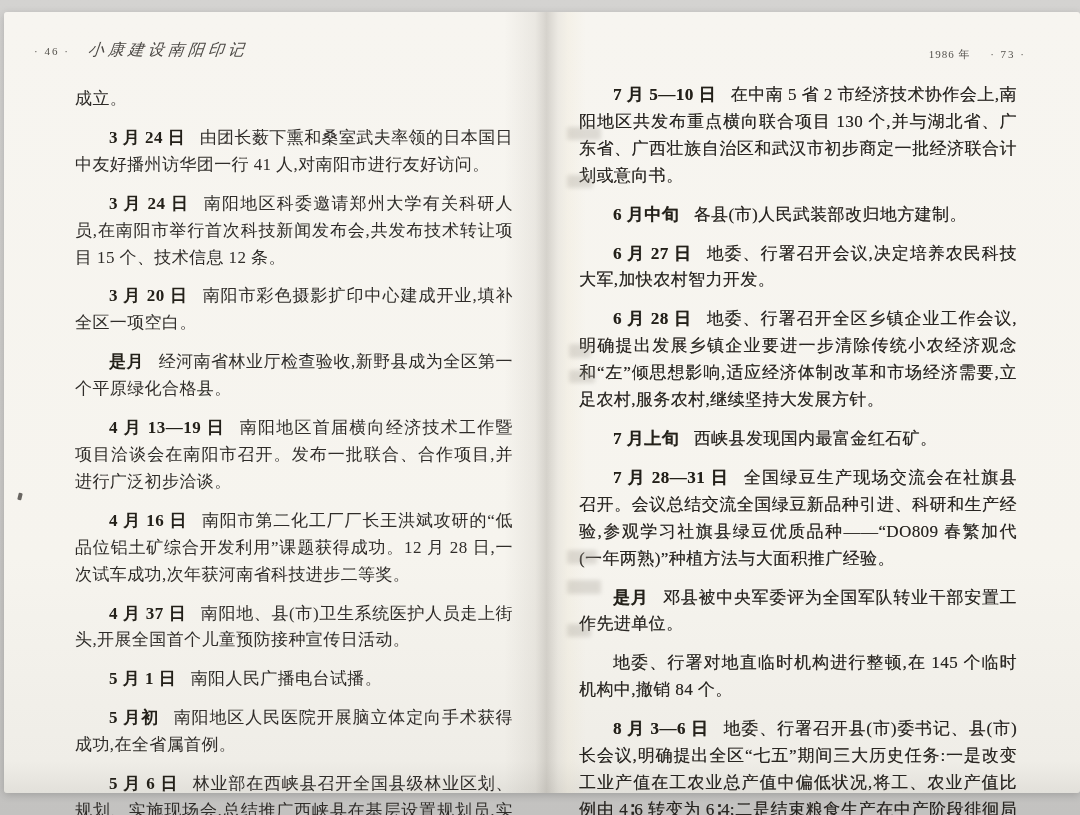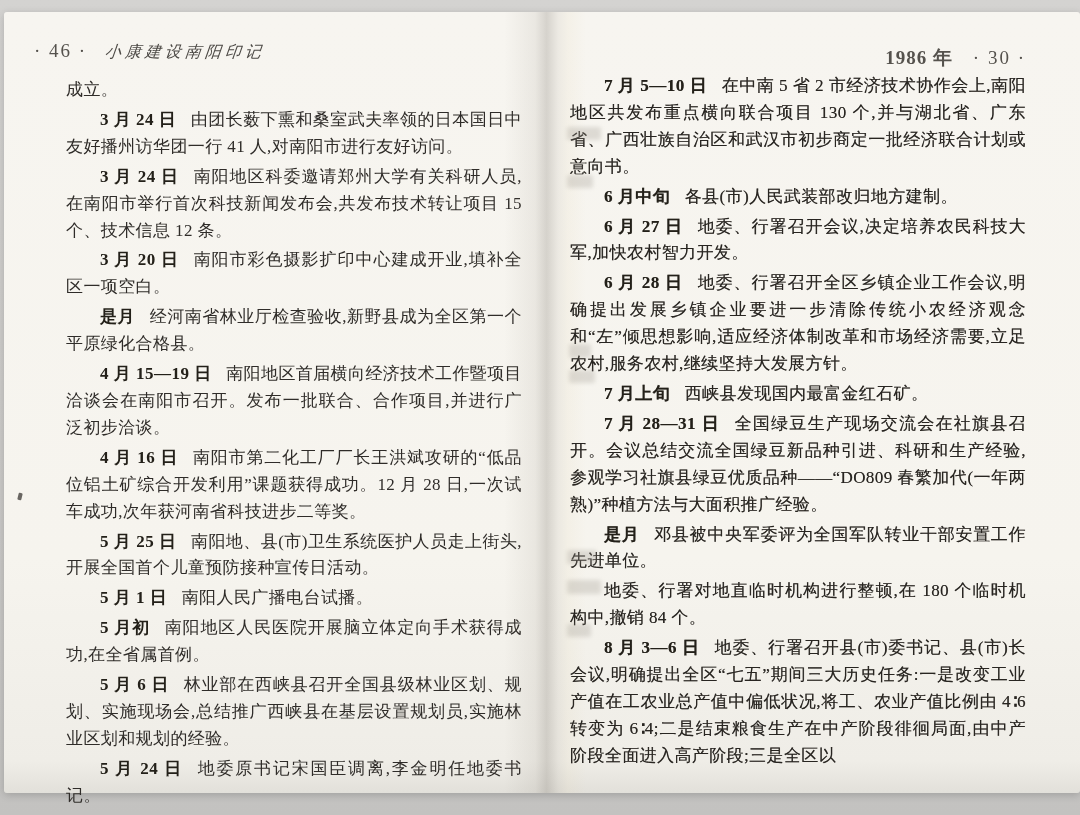--- a/index.html
+++ b/index.html
@@ -34,47 +34,47 @@
 
   .running-header {
     position: absolute;
     font-size: 15px;
     color: #55524d;
     white-space: nowrap;
   }
   .running-header .pagenum {
     font-family: "Liberation Serif", "DejaVu Serif", serif;
     letter-spacing: 2px;
-    font-size: 19px;
+    font-size: 11px;
   }
   .running-header .title {
     font-style: italic;
     letter-spacing: 4px;
     font-size: 16px;
     color: #4c4945;
     transform: skewX(-6deg);
     display: inline-block;
     margin-left: 14px;
   }
   .header-left  { left: 30px; top: 28px; }
   .header-right { right: 58px; top: 33px; }
-  .header-right .yearnum { letter-spacing: 1px; margin-right: 16px; font-weight: bold; }
+  .header-right .yearnum { letter-spacing: 1px; margin-right: 16px; }
 
   .body-text {
     position: absolute;
     color: #2f2c29;
     font-size: 17px;
     line-height: 26.9px;
     text-align: justify;
     letter-spacing: 0.4px;
   }
   .body-left  { left: 59px;  top: 62px; width: 462px; }
   .body-right { left: 18px;  top: 58px; width: 462px; }
 
-  p.entry { text-indent: 2em; margin: 3px; }
+  p.entry { text-indent: 2em; margin: 12px; }
   p.entry.no-indent { text-indent: 0; }
   span.date {
     font-weight: 700;
     color: #232019;
     margin-right: 0.85em;
     letter-spacing: 0.5px;
   }
   
   .body-right { color: #282521; text-shadow: 0.2px 0 0 rgba(40,37,33,0.55); }
 
@@ -101,48 +101,48 @@
     <div class="running-header header-left">
       <span class="pagenum">· 46 ·</span>
       <span class="title">小康建设南阳印记</span>
     </div>
     <div class="body-text body-left">
         <p class="entry no-indent"><span>成立。</span></p>
         <p class="entry"><span class="date">3 月 24 日</span><span>由团长薮下熏和桑室武夫率领的日本国日中友好播州访华团一行 41 人,对南阳市进行友好访问。</span></p>
         <p class="entry"><span class="date">3 月 24 日</span><span>南阳地区科委邀请郑州大学有关科研人员,在南阳市举行首次科技新闻发布会,共发布技术转让项目 15 个、技术信息 12 条。</span></p>
         <p class="entry"><span class="date">3 月 20 日</span><span>南阳市彩色摄影扩印中心建成开业,填补全区一项空白。</span></p>
         <p class="entry"><span class="date">是月</span><span>经河南省林业厅检查验收,新野县成为全区第一个平原绿化合格县。</span></p>
-        <p class="entry"><span class="date">4 月 15—19 日</span><span>南阳地区首届横向经济技术工作暨项目洽谈会在南阳市召开。发布一批联合、合作项目,并进行广泛初步洽谈。</span></p>
+        <p class="entry"><span class="date">4 月 13—19 日</span><span>南阳地区首届横向经济技术工作暨项目洽谈会在南阳市召开。发布一批联合、合作项目,并进行广泛初步洽谈。</span></p>
         <p class="entry"><span class="date">4 月 16 日</span><span>南阳市第二化工厂厂长王洪斌攻研的“低品位铝土矿综合开发利用”课题获得成功。12 月 28 日,一次试车成功,次年获河南省科技进步二等奖。</span></p>
-        <p class="entry"><span class="date">5 月 25 日</span><span>南阳地、县(市)卫生系统医护人员走上街头,开展全国首个儿童预防接种宣传日活动。</span></p>
+        <p class="entry"><span class="date">4 月 37 日</span><span>南阳地、县(市)卫生系统医护人员走上街头,开展全国首个儿童预防接种宣传日活动。</span></p>
         <p class="entry"><span class="date">5 月 1 日</span><span>南阳人民广播电台试播。</span></p>
         <p class="entry"><span class="date">5 月初</span><span>南阳地区人民医院开展脑立体定向手术获得成功,在全省属首例。</span></p>
         <p class="entry"><span class="date">5 月 6 日</span><span>林业部在西峡县召开全国县级林业区划、规划、实施现场会,总结推广西峡县在基层设置规划员,实施林业区划和规划的经验。</span></p>
         <p class="entry"><span class="date">5 月 24 日</span><span>地委原书记宋国臣调离,李金明任地委书记。</span></p>
         <p class="entry"><span class="date">是月</span><span>在全区农村推广麦垄套种。</span></p>
         <p class="entry"><span>经国务院批准,西峡县被定为全国中华猕猴桃商品生产基地县。</span></p>
       </div>
   </div>
 
   <div class="gutter"></div>
 
   <div class="page page-right">
     <div class="running-header header-right">
       <span class="pagenum yearnum">1986 年</span>
-      <span class="pagenum">· 30 ·</span>
+      <span class="pagenum">· 73 ·</span>
     </div>
     <div class="body-text body-right">
         <p class="entry"><span class="date">7 月 5—10 日</span><span>在中南 5 省 2 市经济技术协作会上,南阳地区共发布重点横向联合项目 130 个,并与湖北省、广东省、广西壮族自治区和武汉市初步商定一批经济联合计划或意向书。</span></p>
         <p class="entry"><span class="date">6 月中旬</span><span>各县(市)人民武装部改归地方建制。</span></p>
         <p class="entry"><span class="date">6 月 27 日</span><span>地委、行署召开会议,决定培养农民科技大军,加快农村智力开发。</span></p>
         <p class="entry"><span class="date">6 月 28 日</span><span>地委、行署召开全区乡镇企业工作会议,明确提出发展乡镇企业要进一步清除传统小农经济观念和“左”倾思想影响,适应经济体制改革和市场经济需要,立足农村,服务农村,继续坚持大发展方针。</span></p>
         <p class="entry"><span class="date">7 月上旬</span><span>西峡县发现国内最富金红石矿。</span></p>
         <p class="entry"><span class="date">7 月 28—31 日</span><span>全国绿豆生产现场交流会在社旗县召开。会议总结交流全国绿豆新品种引进、科研和生产经验,参观学习社旗县绿豆优质品种——“DO809 春繁加代(一年两熟)”种植方法与大面积推广经验。</span></p>
         <p class="entry"><span class="date">是月</span><span>邓县被中央军委评为全国军队转业干部安置工作先进单位。</span></p>
-        <p class="entry"><span>地委、行署对地直临时机构进行整顿,在 180 个临时机构中,撤销 84 个。</span></p>
+        <p class="entry"><span>地委、行署对地直临时机构进行整顿,在 145 个临时机构中,撤销 84 个。</span></p>
         <p class="entry"><span class="date">8 月 3—6 日</span><span>地委、行署召开县(市)委书记、县(市)长会议,明确提出全区“七五”期间三大历史任务:一是改变工业产值在工农业总产值中偏低状况,将工、农业产值比例由 4∶6 转变为 6∶4;二是结束粮食生产在中产阶段徘徊局面,由中产阶段全面进入高产阶段;三是全区以</span></p>
       </div>
 
     <div class="smudge" style="left:18px; top:115px; width:34px; height:13px;"></div>
     <div class="smudge" style="left:18px; top:163px; width:26px; height:13px;"></div>
     <div class="smudge" style="left:20px; top:332px; width:22px; height:14px;"></div>
     <div class="smudge" style="left:20px; top:358px; width:26px; height:13px;"></div>
     <div class="smudge" style="left:18px; top:538px; width:30px; height:14px;"></div>
     <div class="smudge" style="left:18px; top:568px; width:34px; height:14px;"></div>
     <div class="smudge" style="left:18px; top:612px; width:24px; height:13px;"></div>

